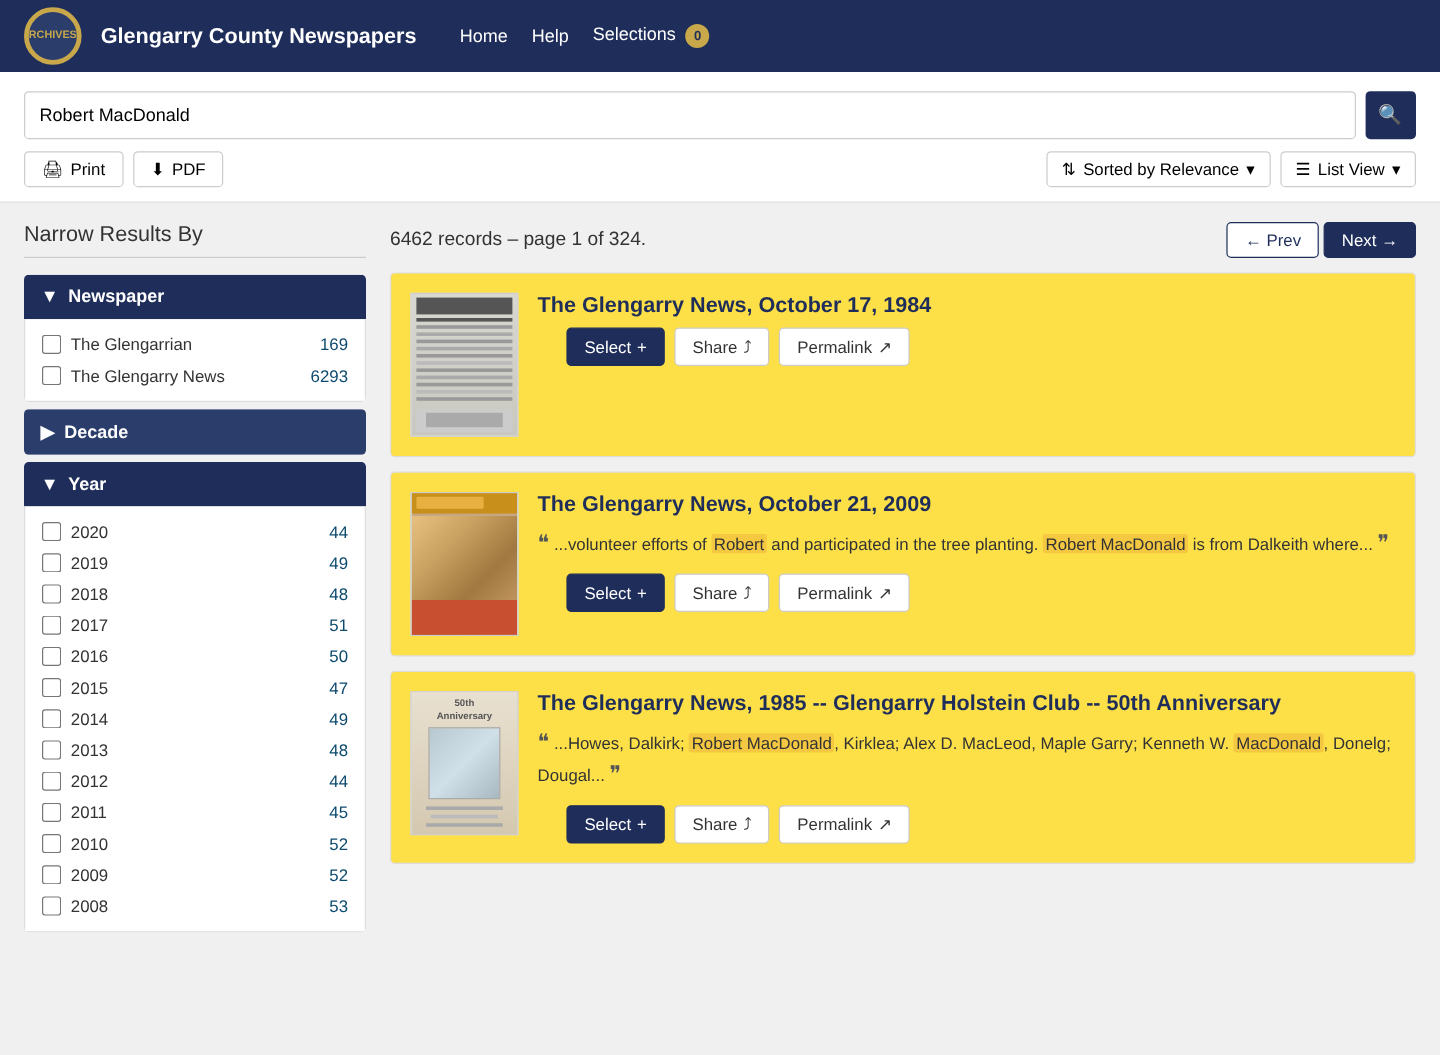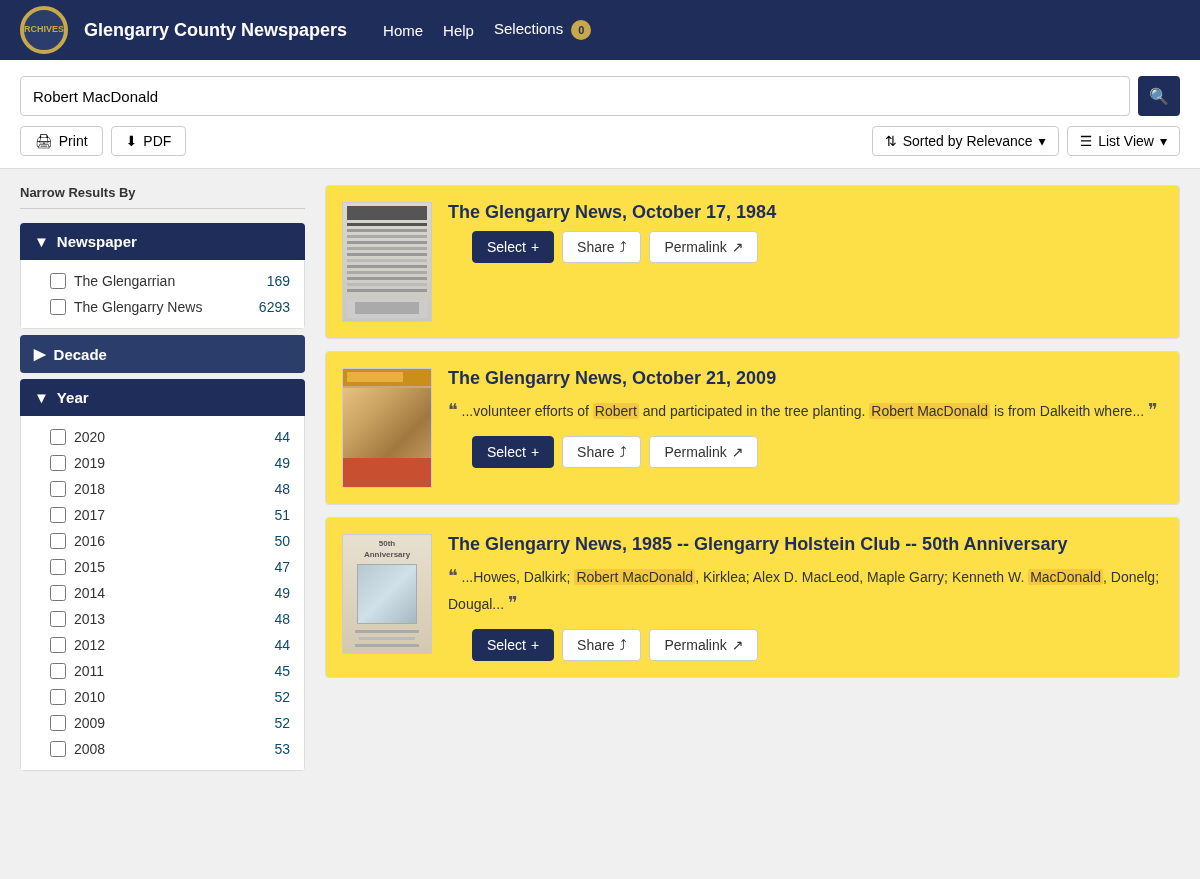--- a/index.html
+++ b/index.html
@@ -133,22 +133,22 @@
       gap: 20px;
       align-items: flex-start;
     }
 
     
     .sidebar {
       width: 285px;
       flex-shrink: 0;
     }
     .sidebar-title {
-      font-size: 13px;
-      font-weight: bold;
+      font-size: 18px;
+      font-weight: normal;
       color: #333;
       margin-bottom: 14px;
       padding-bottom: 8px;
       border-bottom: 1px solid #ccc;
     }
     .filter-section {
       margin-bottom: 6px;
       border-radius: 4px;
       overflow: hidden;
     }
@@ -169,21 +169,20 @@
       border: 1px solid #ddd;
       border-top: none;
       padding: 8px 0;
     }
     .filter-item {
       display: flex;
       align-items: flex-end;
       padding: 5px 14px;
       gap: 8px;
       font-size: 14px;
-      margin-left: 15px;
     }
     .filter-item input[type="checkbox"] { width: 16px; height: 16px; cursor: pointer; }
     .filter-item-label { flex: 1; }
     .filter-item-count { color: #0c4a6e; min-width: 35px; text-align: right; }
 
     
     .results-area { flex: 1; }
     .results-header {
       display: flex;
       align-items: center;
@@ -452,20 +451,33 @@
         <label class="filter-item">
           <input type="checkbox" style="">
           <span class="filter-item-label">2008</span>
           <span class="filter-item-count">53</span>
         </label>
       </div>
     </div>
   </aside>
 
   <main class="results-area">
+    <div class="results-header">
+      <span class="results-info">6462 records – page 1 of 324.</span>
+      <div class="pagination">
+        <button class="page-btn">
+          <span>←</span>
+          <span>Prev</span>
+        </button>
+        <button class="page-btn next">
+          <span>Next</span>
+          <span>→</span>
+        </button>
+      </div>
+    </div>
 
     <div class="result-card">
       <div class="result-thumbnail">
         <div class="thumb-img-1">
           <div class="thumb-header-bar"></div>
           <div class="thumb-col-wrap">
             <div class="thumb-col">
               <div class="tl dk wide" style="height:3px;background:#555;margin:1px 0;"></div>
               <div class="tl wide" style="height:3px;background:#999;margin:1px 0;"></div>
               <div class="tl med" style="height:3px;background:#aaa;margin:1px 0;"></div>

